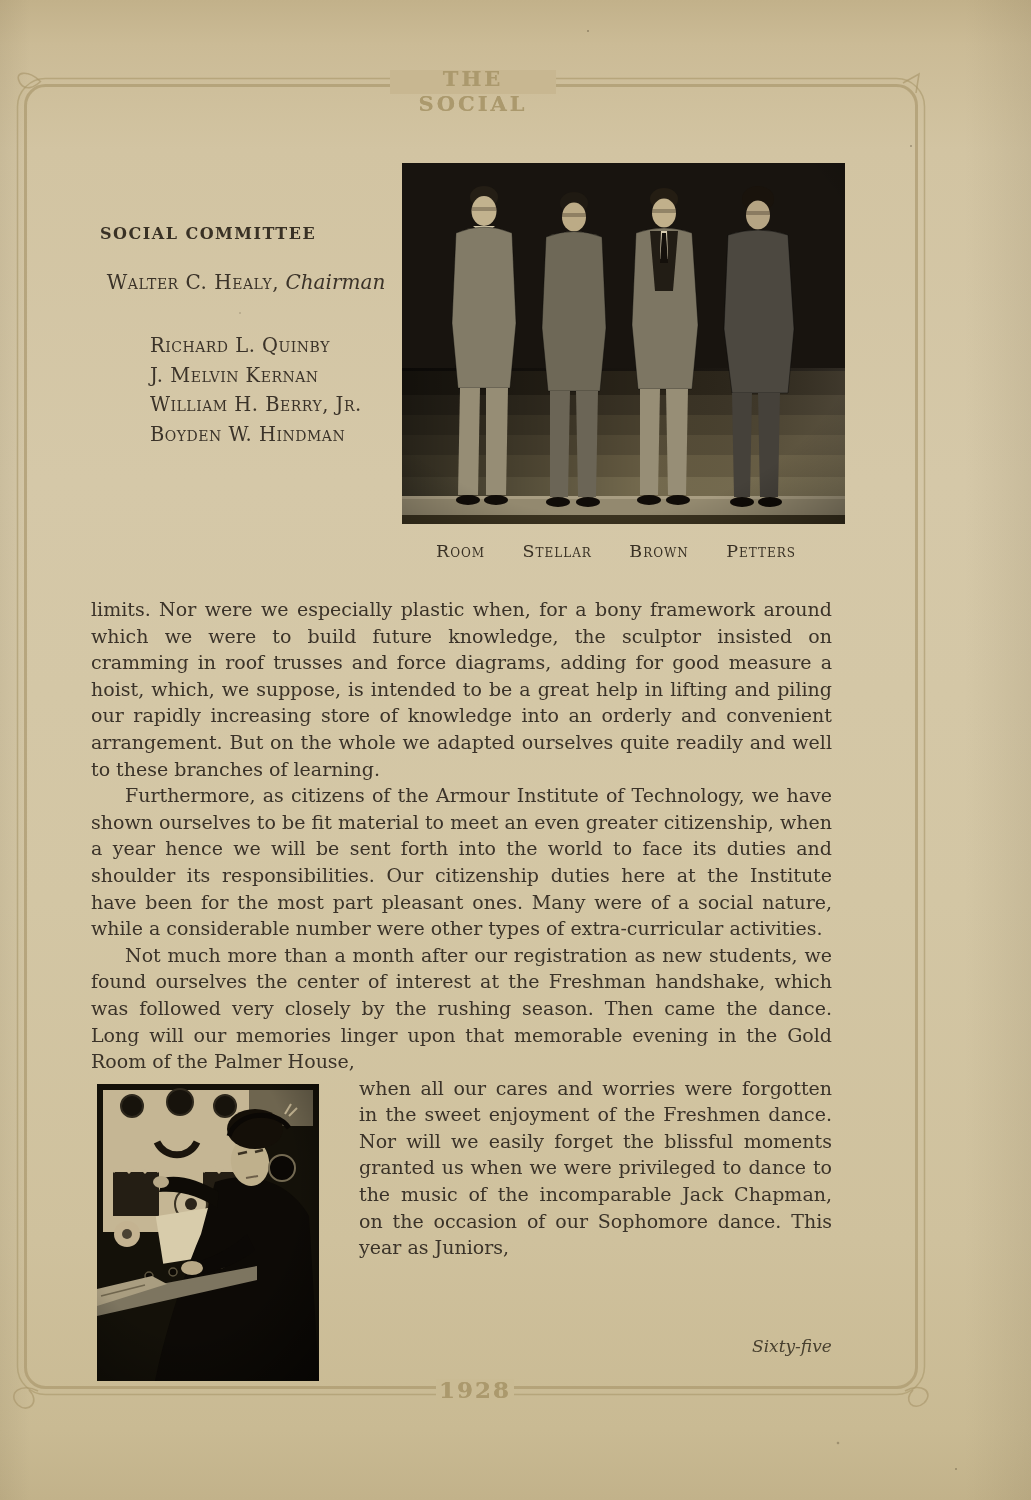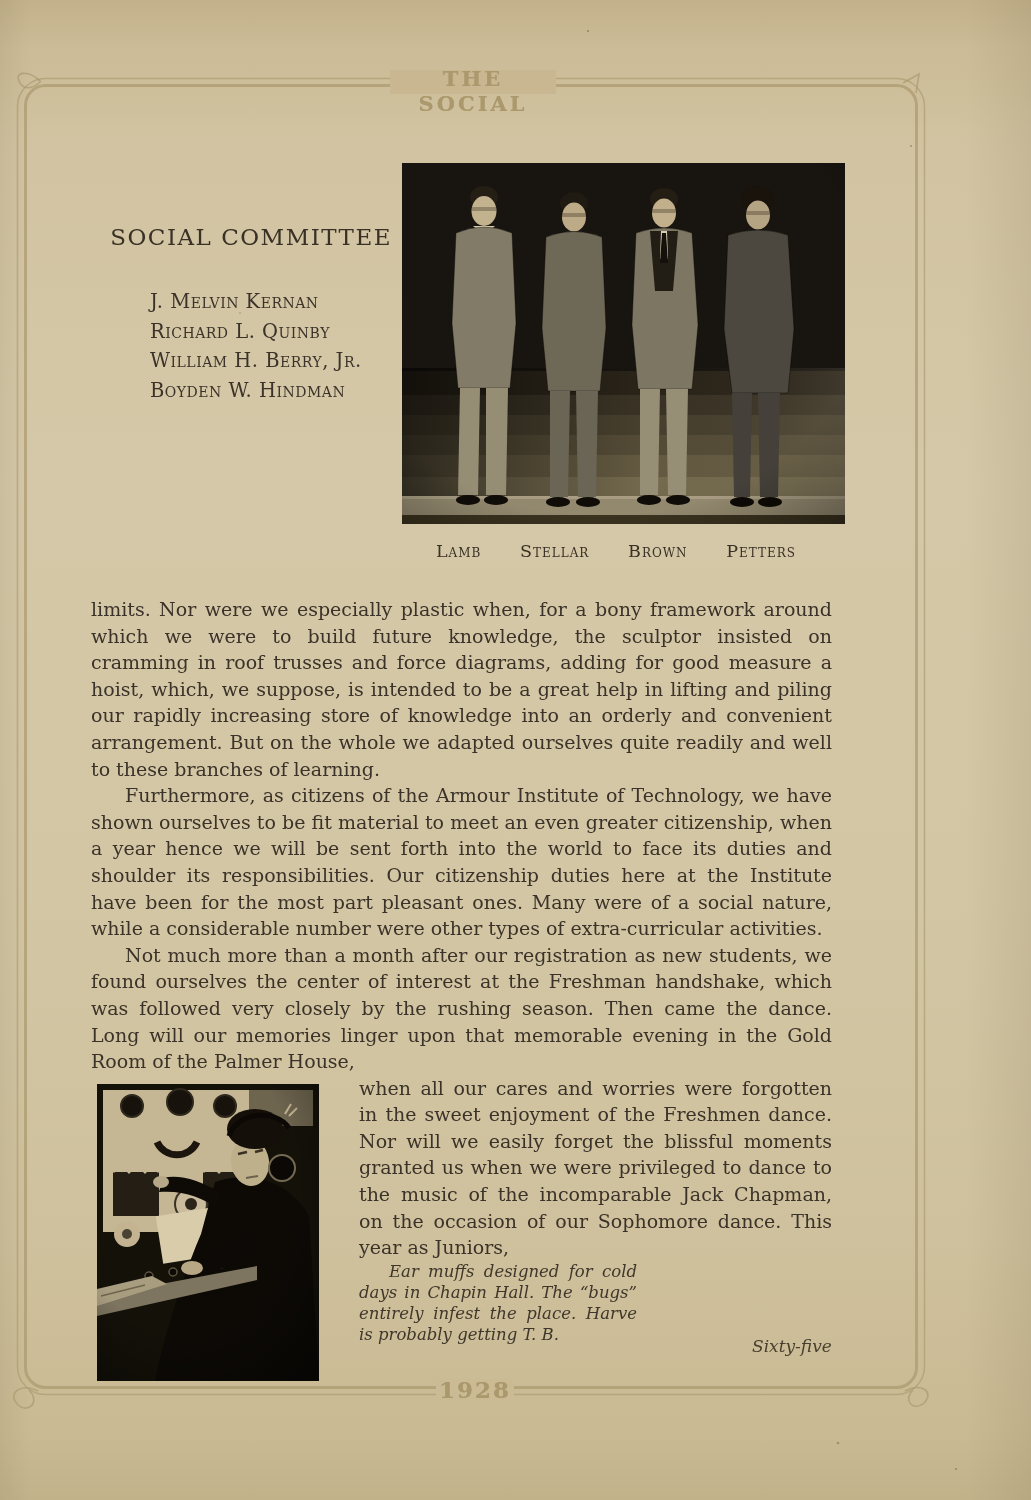--- a/index.html
+++ b/index.html
@@ -25,21 +25,21 @@
   .footer-year{
     position:absolute;left:434px;top:1376px;width:82px;text-align:center;
     font-size:23px;font-weight:bold;letter-spacing:2px;color:var(--tan,#ab996d);
     text-shadow:0 0 .5px rgba(171,153,109,.8);
   }
   .page-number{
     position:absolute;left:752px;top:1336px;width:120px;text-align:left;
     font-style:italic;font-size:17px;color:#48402f;
   }
   .committee{position:absolute;left:100px;top:224px;width:292px;}
-  .committee-heading{margin:0;text-align:right;font-size:23px;font-weight:normal;letter-spacing:1.5px;color:#393125;}
+  .committee-heading{margin:0;text-align:left;font-size:16px;font-weight:bold;letter-spacing:1.5px;color:#393125;}
   .chairman-line{margin-top:27px;text-align:center;font-size:20px;}
   .sc{font-variant:small-caps;letter-spacing:.5px;}
   .chairman-title{font-style:italic;}
   .member-list{list-style:none;margin:37px 0 0;padding:0 0 0 50px;}
   .member-list li{font-size:19.5px;line-height:29.5px;font-variant:small-caps;letter-spacing:.5px;}
   .photo-group{position:absolute;left:402px;top:163px;width:443px;height:361px;background:#17130e;}
   .caption-row{
     position:absolute;left:436px;top:541px;width:360px;display:flex;justify-content:space-between;
     font-variant:small-caps;font-size:17.5px;letter-spacing:1px;color:#393125;
   }
@@ -69,23 +69,27 @@
     <path d="M 40,81 C 28,70 13,71 20,83 C 25,91 34,88 41,81" fill="none" style="stroke:var(--tan,#ab996d)" stroke-width="1.6" opacity="0.7"></path>
     <path d="M 903,83 L 919,74 L 916,93" fill="none" style="stroke:var(--tan,#ab996d)" stroke-width="1.6" opacity="0.7"></path>
     <path d="M 38,1391 C 22,1382 6,1393 18,1405 C 28,1414 41,1402 29,1390" fill="none" style="stroke:var(--tan,#ab996d)" stroke-width="1.6" opacity="0.7"></path>
     <path d="M 905,1391 C 921,1382 935,1392 924,1403 C 914,1412 902,1401 913,1390" fill="none" style="stroke:var(--tan,#ab996d)" stroke-width="1.6" opacity="0.7"></path>
   </svg>
 
   <div class="masthead">THE SOCIAL</div>
 
   <section class="committee">
     <h1 class="committee-heading">SOCIAL COMMITTEE</h1>
+    <div class="chairman-line">
+      <span class="sc">Walter C. Healy,</span>
+      <span class="chairman-title">Chairman</span>
+    </div>
     <ul class="member-list">
+      <li>Richard L. Quinby</li>
       <li>J. Melvin Kernan</li>
-      <li>Richard L. Quinby</li>
       <li>William H. Berry, Jr.</li>
       <li>Boyden W. Hindman</li>
     </ul>
   </section>
 
   <div class="photo-group">
     <svg width="443" height="361" viewBox="0 0 443 361" aria-hidden="true">
       <defs>
         <linearGradient id="stepShade" x1="0" y1="0" x2="1" y2="0">
           <stop offset="0" stop-color="rgba(0,0,0,0.55)"></stop>
@@ -162,21 +166,21 @@
         <polygon points="330,230 350,230 348,334 332,334" fill="#45413a"></polygon>
         <polygon points="356,230 378,230 376,334 358,334" fill="#45413a"></polygon>
         <ellipse cx="340" cy="339" rx="12" ry="5" fill="#0e0a06"></ellipse>
         <ellipse cx="368" cy="339" rx="12" ry="5" fill="#0e0a06"></ellipse>
       </g>
       <rect width="443" height="361" fill="url(#vig1)"></rect>
     </svg>
   </div>
 
   <div class="caption-row">
-    <span>Lamb</span>
+    <span>Room</span>
     <span>Stellar</span>
     <span>Brown</span>
     <span>Petters</span>
   </div>
 
   <div class="article">
     <p>limits. Nor were we especially plastic when, for a bony framework around which we were to build future knowledge, the sculptor insisted on cramming in roof trusses and force diagrams, adding for good measure a hoist, which, we suppose, is intended to be a great help in lifting and piling our rapidly increasing store of knowledge into an orderly and convenient arrangement. But on the whole we adapted ourselves quite readily and well to these branches of learning.</p>
     <p class="ind">Furthermore, as citizens of the Armour Institute of Technology, we have shown ourselves to be fit material to meet an even greater citizenship, when a year hence we will be sent forth into the world to face its duties and shoulder its responsibilities. Our citizenship duties here at the Institute have been for the most part pleasant ones. Many were of a social nature, while a considerable number were other types of extra-curricular activities.</p>
     <p class="ind">Not much more than a month after our registration as new students, we found ourselves the center of interest at the Freshman handshake, which was followed very closely by the rushing season. Then came the dance. Long will our memories linger upon that memorable evening in the Gold Room of the Palmer House,</p>
     <div class="wrap-row">
@@ -232,21 +236,20 @@
           <circle cx="124" cy="180" r="4" fill="#0d0a05" stroke="#5c543f" stroke-width="1.5"></circle>
           <path d="M 150,150 C 140,160 120,172 100,178 L 106,190 C 126,186 146,176 158,166 Z" fill="#0c0906"></path>
           <ellipse cx="95" cy="184" rx="11" ry="7" fill="#b7a785"></ellipse>
           <polygon points="0,205 55,192 70,200 0,222" fill="#a99d80"></polygon>
           <line x1="4" y1="212" x2="48" y2="201" stroke="#6f654d" stroke-width="1.5"></line>
           <rect width="222" height="297" fill="url(#vig2)"></rect>
         </svg>
       </div>
       <div class="wrap-right">
         <p>when all our cares and worries were forgotten in the sweet enjoyment of the Freshmen dance. Nor will we easily forget the blissful moments granted us when we were privileged to dance to the music of the incomparable Jack Chapman, on the occasion of our Sophomore dance. This year as Juniors,</p>
-        <p class="radio-caption">Ear muffs designed for cold days in Chapin Hall. The “bugs” entirely infest the place. Harve is probably getting T. B.</p>
       </div>
     </div>
   </div>
 
   <div class="page-number">Sixty-five</div>
   <div class="footer-year">1928</div>
 
 </div>
 
 </body></html>

